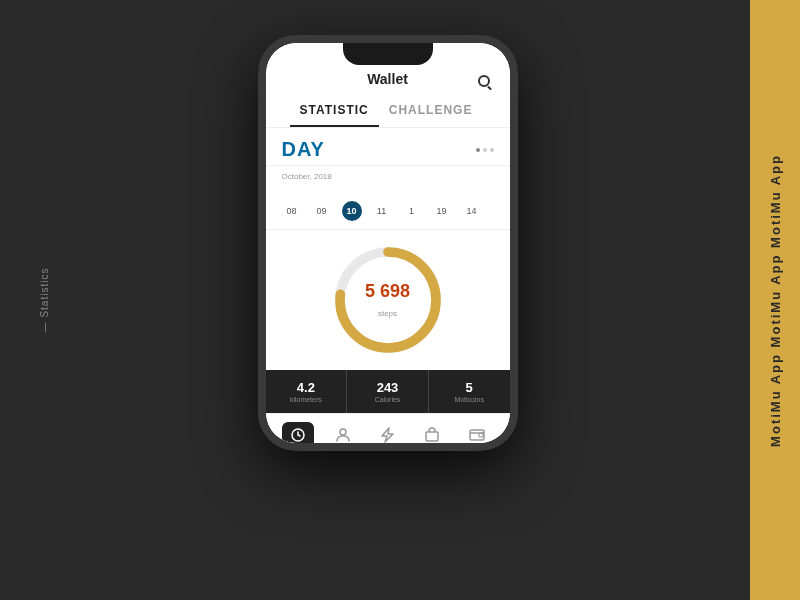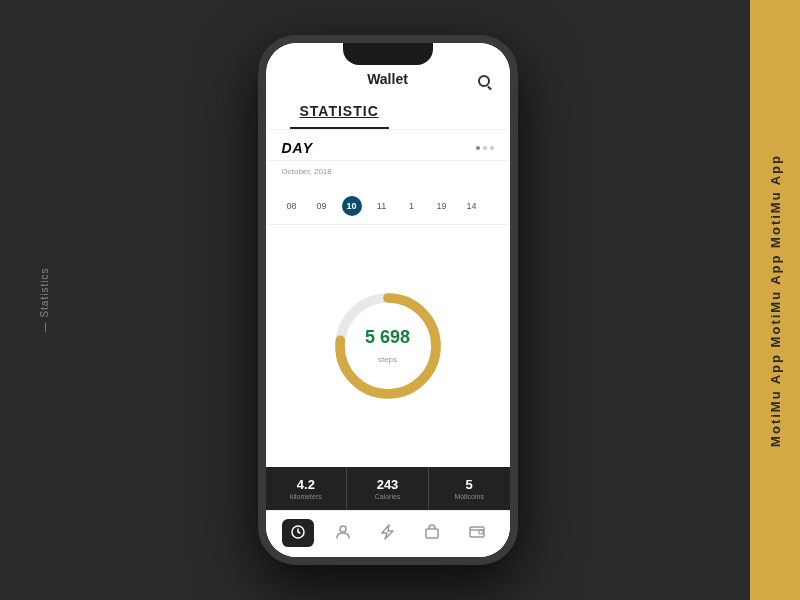--- a/index.html
+++ b/index.html
@@ -54,21 +54,21 @@
     
     .phone-wrapper {
       position: relative;
       width: 260px;
       height: 530px;
       margin-right: 25px;
     }
 
     .phone-body {
       width: 260px;
-      height: 530px;
+      height: 416px;
       background: #1a1a1a;
       border-radius: 38px;
       border: 8px solid #3a3a3a;
       position: relative;
       overflow: hidden;
       box-shadow: 0 20px 60px rgba(0,0,0,0.8), inset 0 0 0 1px #555;
     }
 
     
     .notch {
@@ -148,28 +148,27 @@
     }
 
     
     .tabs {
       display: flex;
       padding: 0 8px;
     }
 
     .tab {
       padding: 8px 10px;
-      font-size: 14px;
+      font-size: 12px;
       font-weight: 700;
       letter-spacing: 1px;
       color: #999;
       cursor: pointer;
       border-bottom: 2px solid transparent;
       text-transform: uppercase;
-      text-decoration: underline;
     }
 
     .tab.active {
       color: #222;
       border-bottom: 2px solid #222;
     }
 
     
     .screen-content {
       flex: 1;
@@ -182,25 +181,24 @@
     
     .day-row {
       display: flex;
       align-items: center;
       justify-content: space-between;
       padding: 10px 16px 4px 16px;
       border-bottom: 1px solid #f0f0f0;
     }
 
     .day-label {
-      font-size: 14px;
+      font-size: 20px;
       font-weight: 700;
-      color: #000000;
+      color: #0369a1;
       letter-spacing: 1px;
-      font-style: italic;
     }
 
     .day-dots {
       display: flex;
       gap: 3px;
       align-items: center;
     }
 
     .dot {
       width: 4px;
@@ -275,21 +273,21 @@
       position: absolute;
       top: 50%;
       left: 50%;
       transform: translate(-50%, -50%);
       text-align: center;
     }
 
     .steps-count {
       font-size: 18px;
       font-weight: 700;
-      color: #15803d;
+      color: #c2410c;
     }
 
     .steps-label {
       font-size: 8px;
       color: #999;
     }
 
     
     .stats-bar {
       background: #222;
@@ -390,20 +388,23 @@
       <div class="screen-header">
         <div class="header-top">
           <span class="header-title">Wallet</span>
           <div class="search-icon-btn">
             <div class="search-circle"></div>
           </div>
         </div>
         <div class="tabs">
           <div class="tab active">
             <span>STATISTIC</span>
+          </div>
+          <div class="tab">
+            <span>CHALLENGE</span>
           </div>
         </div>
       </div>
 
       <div class="screen-content">
 
         <div class="day-row">
           <span class="day-label">DAY</span>
           <div class="day-dots">
             <div class="dot active"></div>

